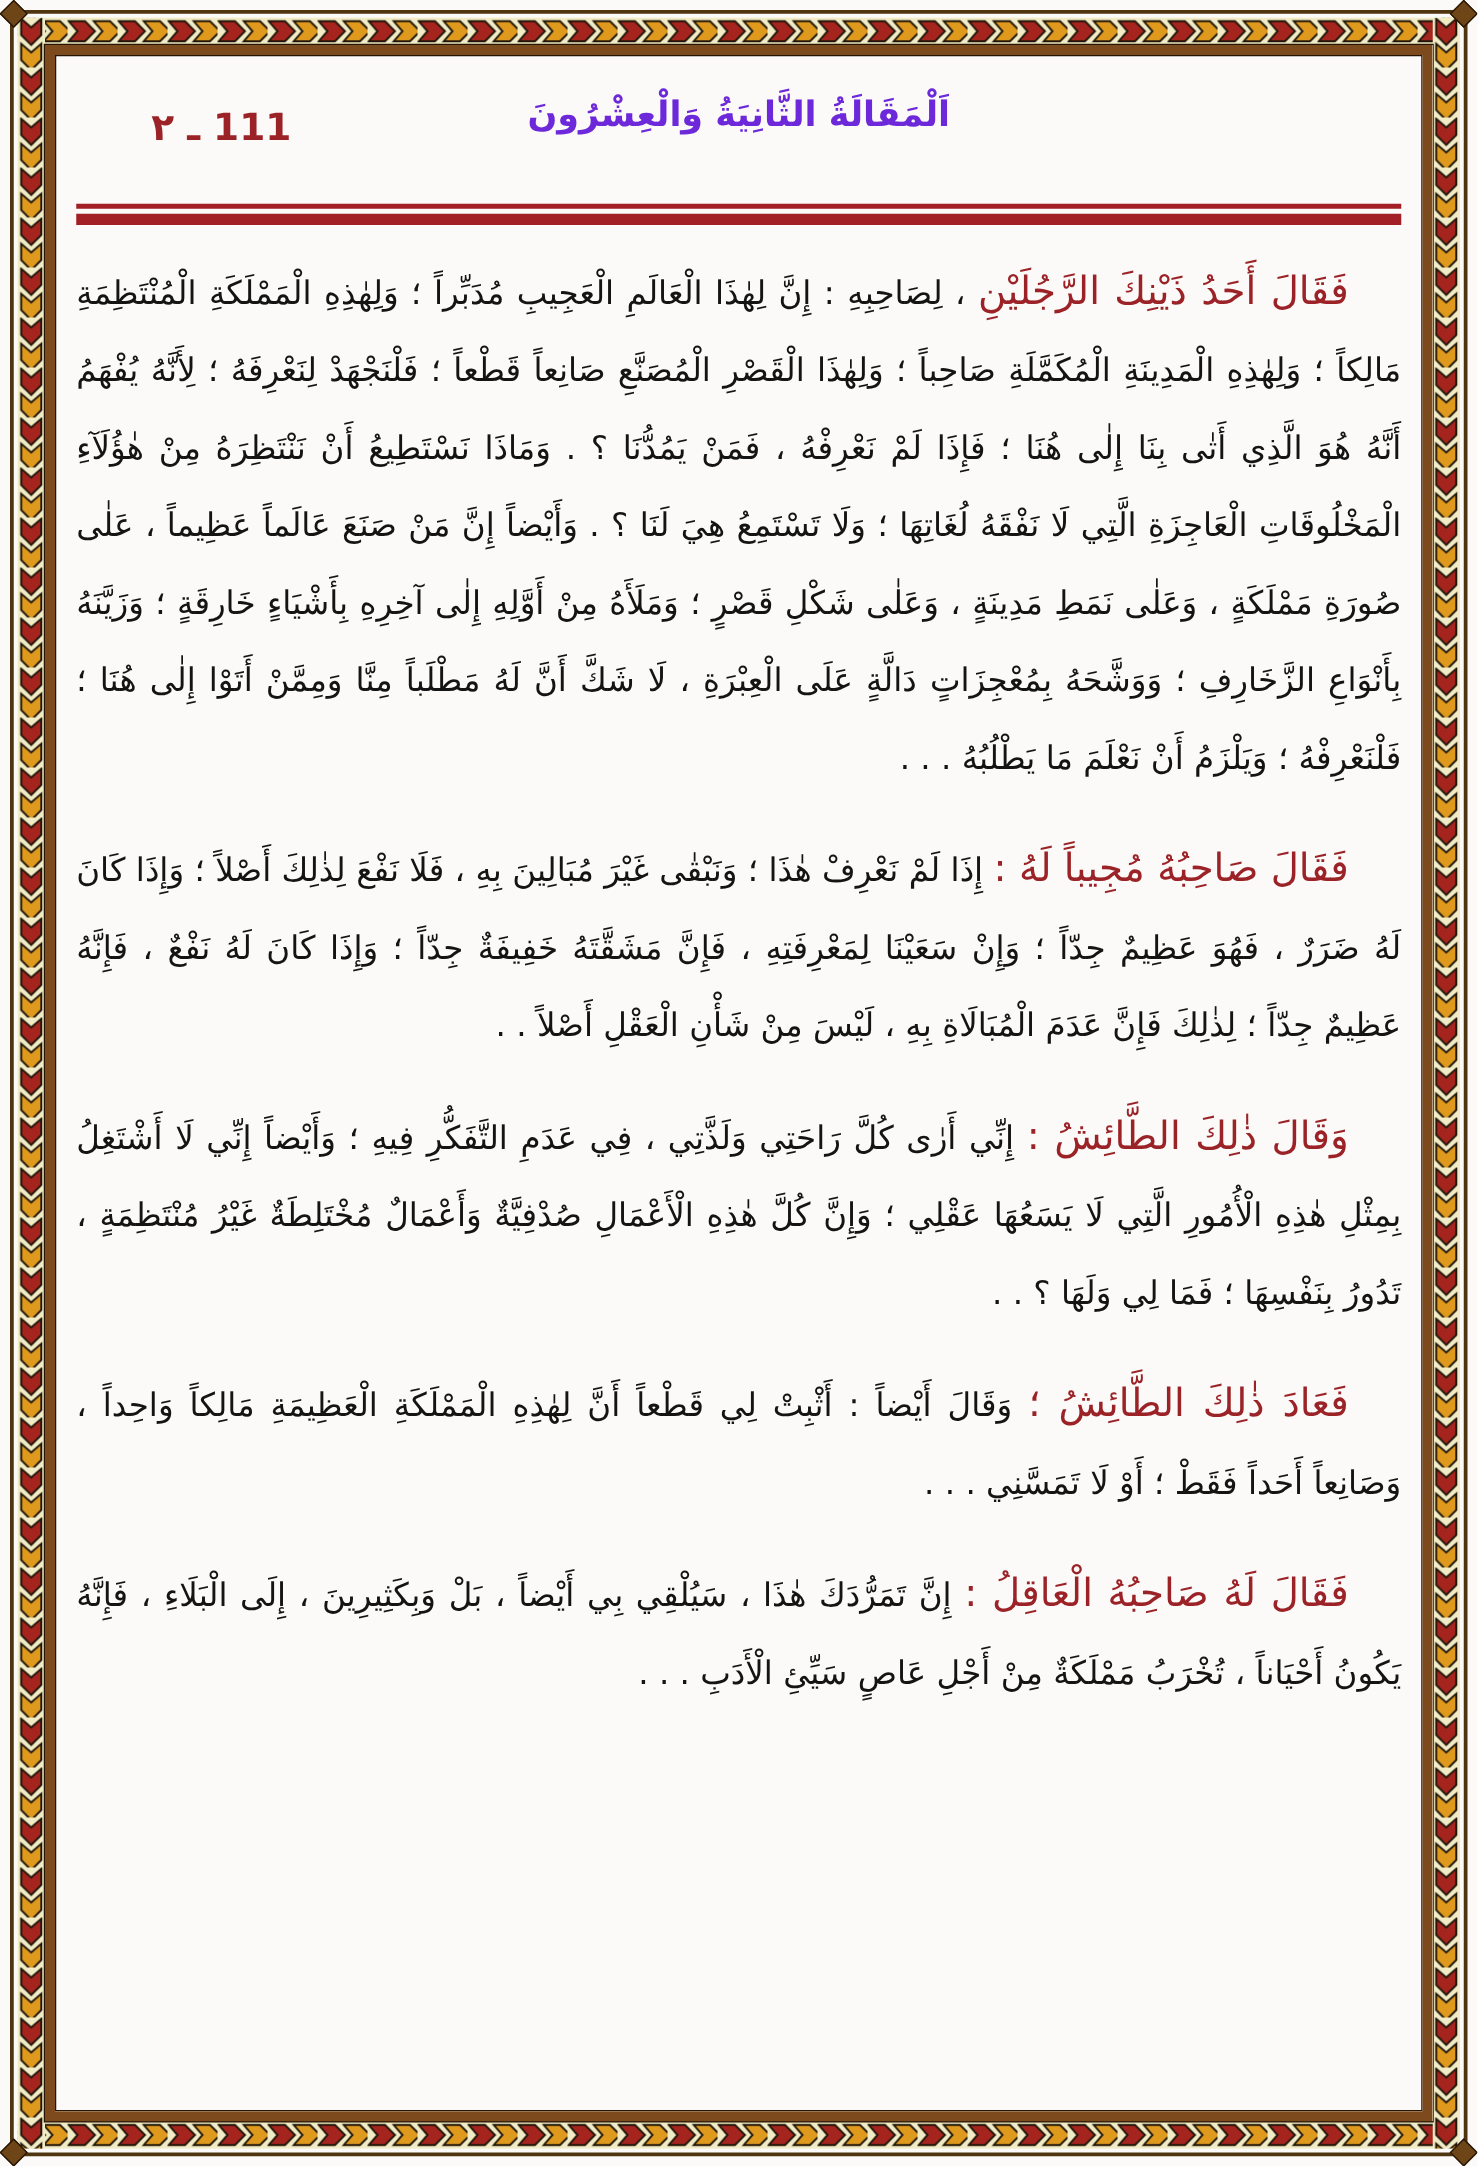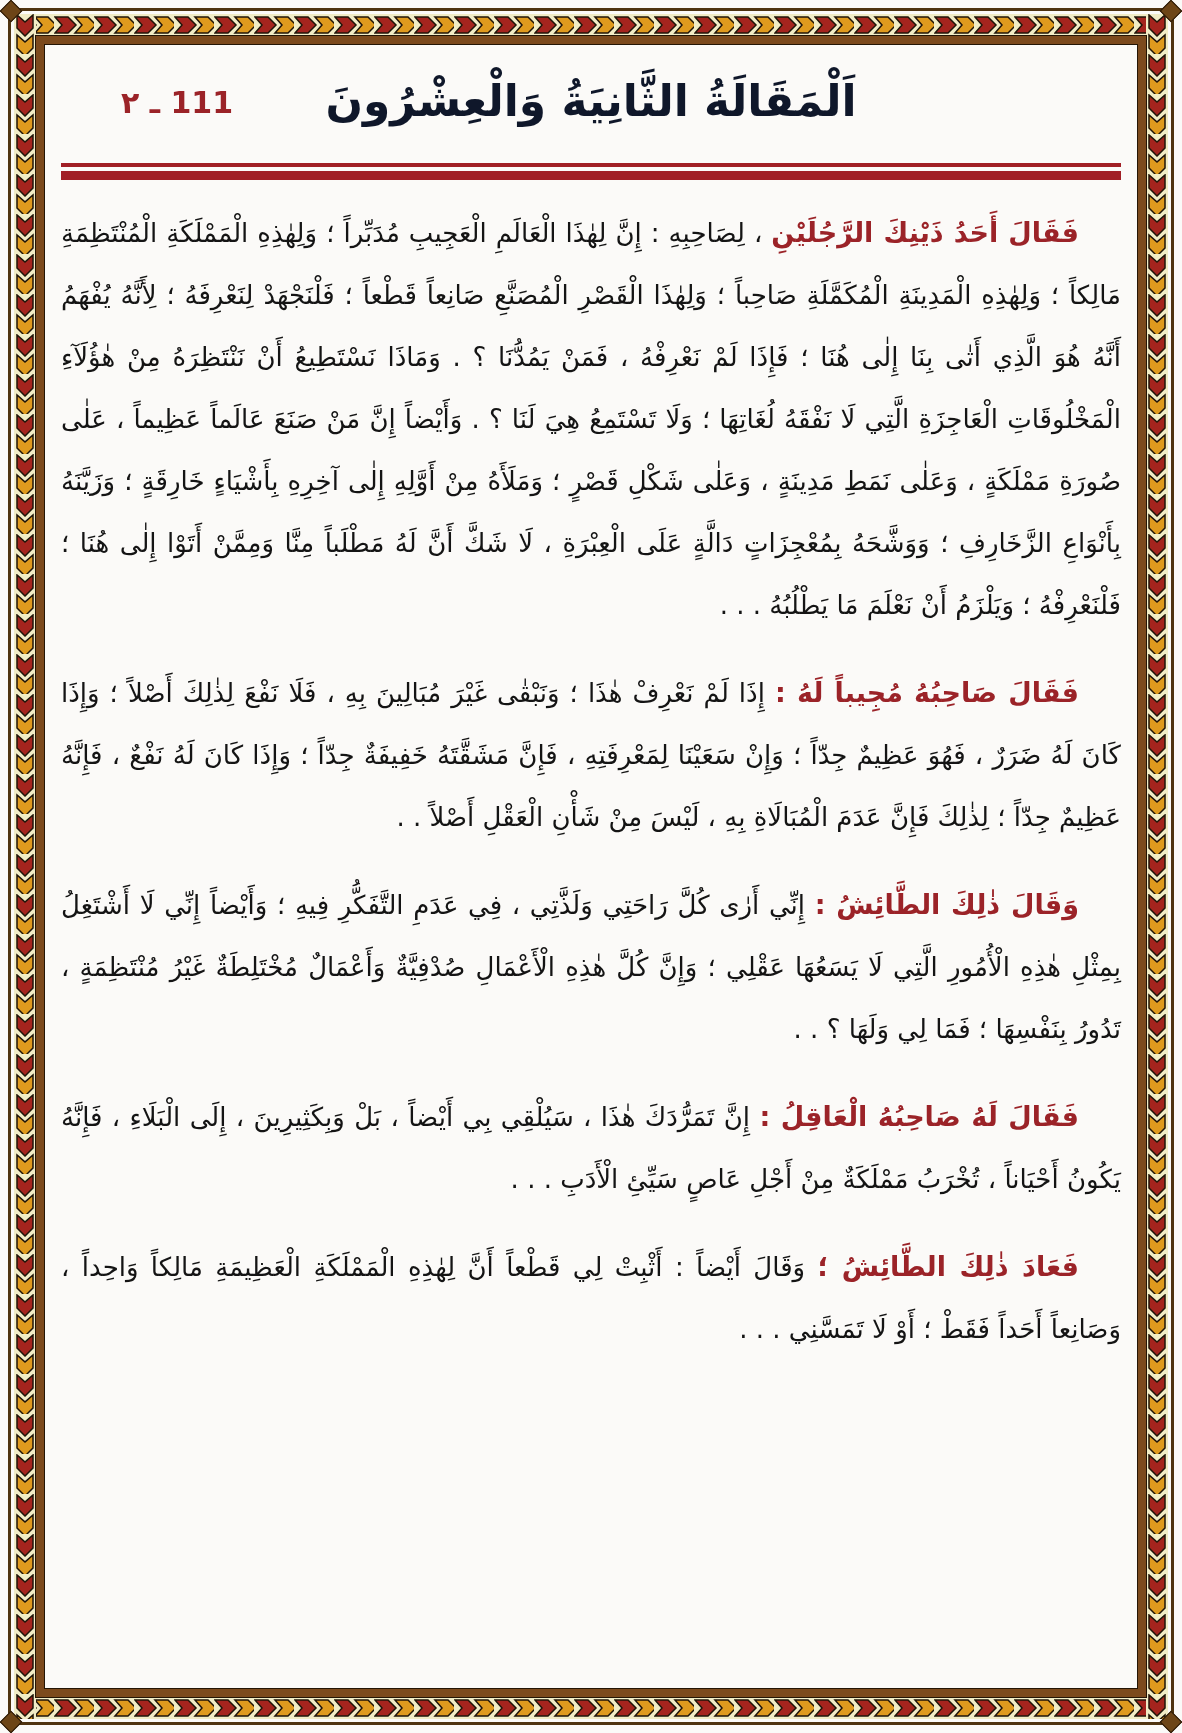--- a/index.html
+++ b/index.html
@@ -40,37 +40,37 @@
   .content{
     position:absolute;inset:45px;
     padding:10px 16px 0 16px;
     direction:rtl;
     overflow:hidden;
     z-index:1;
   }
   .header-row{position:relative;height:96px;margin-top:6px;}
   .page-title{
     position:absolute;top:14px;right:50%;transform:translateX(50%);
-    color:#0f172a;font-size:44px;font-weight:bold;white-space:nowrap;
+    color:#6d28d9;font-size:28px;font-weight:bold;white-space:nowrap;
   }
   .page-number{
     position:absolute;top:24px;left:60px;
     color:#9b2328;font-size:30px;font-weight:bold;white-space:nowrap;
   }
   .header-rule{margin:6px 0 22px 0;}
   .rule-thin{height:4px;background:#a11f25;}
   .rule-thick{height:9px;background:#a11f25;margin-top:4px;}
   .article{color:#141414;}
   .para{
     margin:0 0 26px 0;
     font-size:26px;line-height:62px;
     text-align:justify;text-justify:inter-word;
     text-indent:42px;
   }
-  .para .lead{color:#9b2328;font-weight:bold;font-size:27px;}
+  .para .lead{color:#9b2328;font-weight:normal;font-size:31px;}
   .para .body-text{color:#141414;}
 </style>
 </head>
 <body>
 
 <div class="page">
 
   <svg width="0" height="0" style="position:absolute" aria-hidden="true">
     <defs>
       <pattern id="chainH" width="40" height="22" patternUnits="userSpaceOnUse">
@@ -114,18 +114,18 @@
 
     <div class="header-rule">
       <div class="rule-thin"></div>
       <div class="rule-thick"></div>
     </div>
 
     <div class="article">
       <p class="para"><span class="lead">فَقَالَ أَحَدُ ذَيْنِكَ الرَّجُلَيْنِ</span><span class="body-text"> ، لِصَاحِبِهِ : إِنَّ لِهٰذَا الْعَالَمِ الْعَجِيبِ مُدَبِّراً ؛ وَلِهٰذِهِ الْمَمْلَكَةِ الْمُنْتَظِمَةِ مَالِكاً ؛ وَلِهٰذِهِ الْمَدِينَةِ الْمُكَمَّلَةِ صَاحِباً ؛ وَلِهٰذَا الْقَصْرِ الْمُصَنَّعِ صَانِعاً قَطْعاً ؛ فَلْنَجْهَدْ لِنَعْرِفَهُ ؛ لِأَنَّهُ يُفْهَمُ أَنَّهُ هُوَ الَّذِي أَتٰى بِنَا إِلٰى هُنَا ؛ فَإِذَا لَمْ نَعْرِفْهُ ، فَمَنْ يَمُدُّنَا ؟ . وَمَاذَا نَسْتَطِيعُ أَنْ نَنْتَظِرَهُ مِنْ هٰؤُلَآءِ الْمَخْلُوقَاتِ الْعَاجِزَةِ الَّتِي لَا نَفْقَهُ لُغَاتِهَا ؛ وَلَا تَسْتَمِعُ هِيَ لَنَا ؟ . وَأَيْضاً إِنَّ مَنْ صَنَعَ عَالَماً عَظِيماً ، عَلٰى صُورَةِ مَمْلَكَةٍ ، وَعَلٰى نَمَطِ مَدِينَةٍ ، وَعَلٰى شَكْلِ قَصْرٍ ؛ وَمَلَأَهُ مِنْ أَوَّلِهِ إِلٰى آخِرِهِ بِأَشْيَاءٍ خَارِقَةٍ ؛ وَزَيَّنَهُ بِأَنْوَاعِ الزَّخَارِفِ ؛ وَوَشَّحَهُ بِمُعْجِزَاتٍ دَالَّةٍ عَلَى الْعِبْرَةِ ، لَا شَكَّ أَنَّ لَهُ مَطْلَباً مِنَّا وَمِمَّنْ أَتَوْا إِلٰى هُنَا ؛ فَلْنَعْرِفْهُ ؛ وَيَلْزَمُ أَنْ نَعْلَمَ مَا يَطْلُبُهُ . . .</span></p>
       <p class="para"><span class="lead">فَقَالَ صَاحِبُهُ مُجِيباً لَهُ :</span><span class="body-text"> إِذَا لَمْ نَعْرِفْ هٰذَا ؛ وَنَبْقٰى غَيْرَ مُبَالِينَ بِهِ ، فَلَا نَفْعَ لِذٰلِكَ أَصْلاً ؛ وَإِذَا كَانَ لَهُ ضَرَرٌ ، فَهُوَ عَظِيمٌ جِدّاً ؛ وَإِنْ سَعَيْنَا لِمَعْرِفَتِهِ ، فَإِنَّ مَشَقَّتَهُ خَفِيفَةٌ جِدّاً ؛ وَإِذَا كَانَ لَهُ نَفْعٌ ، فَإِنَّهُ عَظِيمٌ جِدّاً ؛ لِذٰلِكَ فَإِنَّ عَدَمَ الْمُبَالَاةِ بِهِ ، لَيْسَ مِنْ شَأْنِ الْعَقْلِ أَصْلاً . .</span></p>
       <p class="para"><span class="lead">وَقَالَ ذٰلِكَ الطَّائِشُ :</span><span class="body-text"> إِنِّي أَرٰى كُلَّ رَاحَتِي وَلَذَّتِي ، فِي عَدَمِ التَّفَكُّرِ فِيهِ ؛ وَأَيْضاً إِنِّي لَا أَشْتَغِلُ بِمِثْلِ هٰذِهِ الْأُمُورِ الَّتِي لَا يَسَعُهَا عَقْلِي ؛ وَإِنَّ كُلَّ هٰذِهِ الْأَعْمَالِ صُدْفِيَّةٌ وَأَعْمَالٌ مُخْتَلِطَةٌ غَيْرُ مُنْتَظِمَةٍ ، تَدُورُ بِنَفْسِهَا ؛ فَمَا لِي وَلَهَا ؟ . .</span></p>
+      <p class="para"><span class="lead">فَعَادَ ذٰلِكَ الطَّائِشُ ؛</span><span class="body-text"> وَقَالَ أَيْضاً : أَثْبِتْ لِي قَطْعاً أَنَّ لِهٰذِهِ الْمَمْلَكَةِ الْعَظِيمَةِ مَالِكاً وَاحِداً ، وَصَانِعاً أَحَداً فَقَطْ ؛ أَوْ لَا تَمَسَّنِي . . .</span></p>
       <p class="para"><span class="lead">فَقَالَ لَهُ صَاحِبُهُ الْعَاقِلُ :</span><span class="body-text"> إِنَّ تَمَرُّدَكَ هٰذَا ، سَيُلْقِي بِي أَيْضاً ، بَلْ وَبِكَثِيرِينَ ، إِلَى الْبَلَاءِ ، فَإِنَّهُ يَكُونُ أَحْيَاناً ، تُخْرَبُ مَمْلَكَةٌ مِنْ أَجْلِ عَاصٍ سَيِّئِ الْأَدَبِ . . .</span></p>
-      <p class="para"><span class="lead">فَعَادَ ذٰلِكَ الطَّائِشُ ؛</span><span class="body-text"> وَقَالَ أَيْضاً : أَثْبِتْ لِي قَطْعاً أَنَّ لِهٰذِهِ الْمَمْلَكَةِ الْعَظِيمَةِ مَالِكاً وَاحِداً ، وَصَانِعاً أَحَداً فَقَطْ ؛ أَوْ لَا تَمَسَّنِي . . .</span></p>
     </div>
 
   </div>
 </div>
 
 </body></html>

